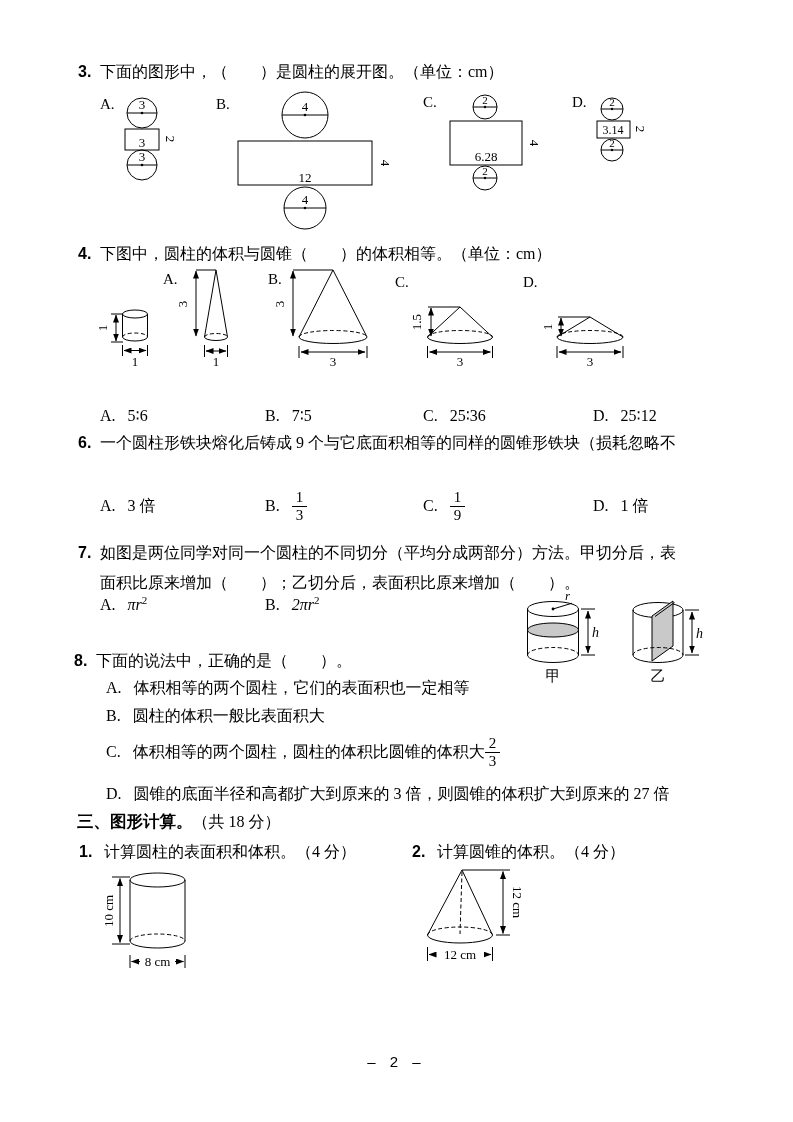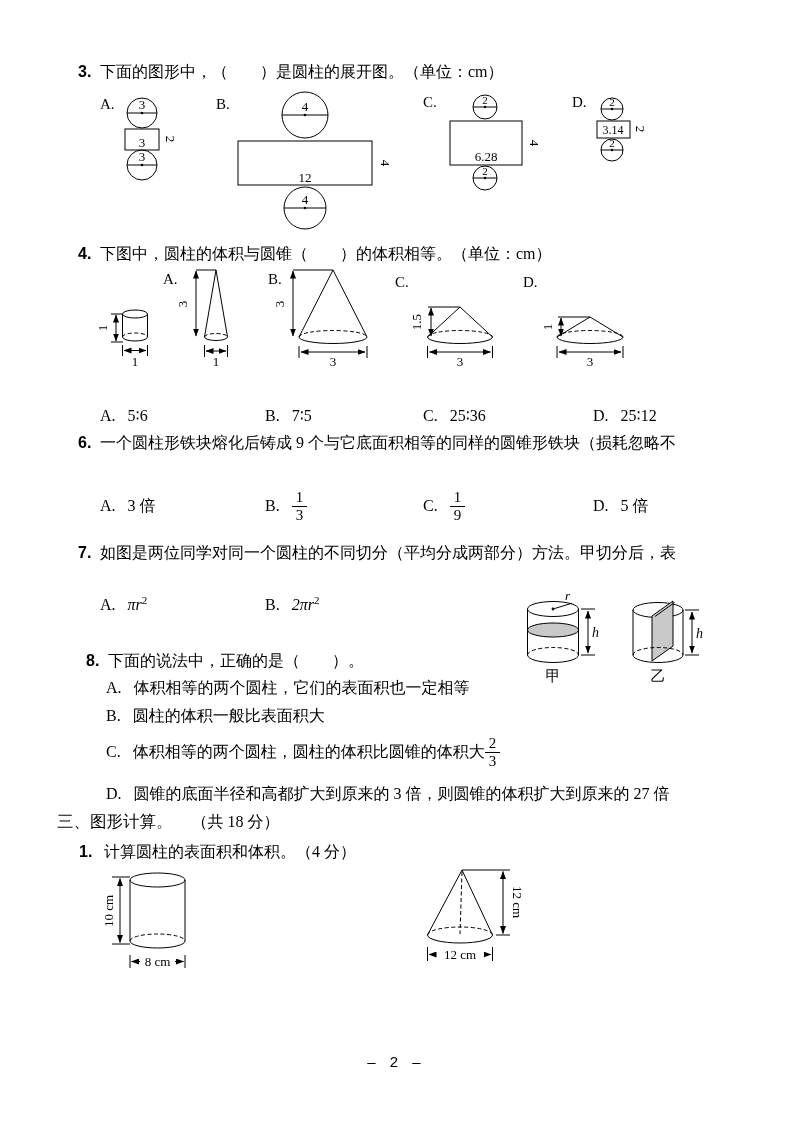--- a/index.html
+++ b/index.html
@@ -14,22 +14,22 @@
   .row{position:absolute;left:0;width:793px;}
   .opt{position:absolute;top:0;font-size:16px;white-space:nowrap;}
   .flexopt{display:flex;align-items:center;height:100%;}
   .olabel{margin-right:12px;}
   .math{font-style:italic;}
   sup{font-size:11px;}
   .frac{display:inline-flex;flex-direction:column;align-items:center;line-height:1.1;
         font-size:15px;vertical-align:middle;}
   .fn{border-bottom:1px solid #000;padding:0 4px;display:block;}
   .fd{padding:0 4px;display:block;}
-  .sectitle{font-weight:normal;font-size:16.5px;}
-  .secscore{font-weight:normal;font-size:16px;margin-left:19px;}
+  .sectitle{font-weight:bold;font-size:16.5px;margin-left:20px;}
+  .secscore{font-weight:normal;font-size:16px;}
   .fig{position:absolute;}
   .footer{position:absolute;left:0;width:793px;text-align:center;font-size:15px;
           letter-spacing:5px;font-family:"Liberation Sans",sans-serif;}
   
   .s{stroke:#000;fill:none;stroke-width:1;}
   .sw{stroke:#000;fill:#fff;stroke-width:1;}
   .sd{stroke:#000;fill:none;stroke-width:1;stroke-dasharray:4 2.5;}
   .dim{stroke:#000;stroke-width:1;fill:none;}
   text{fill:#000;font-family:"Liberation Serif","DejaVu Serif",serif;}
   .ft{font-size:13px;}
@@ -237,26 +237,29 @@
       </span>
     <span class="opt flexopt" style="left:423px">
         <span class="olabel">C.</span>
         <span class="frac">
           <span class="fn">1</span>
           <span class="fd">9</span>
         </span>
       </span>
     <span class="opt flexopt" style="left:593px">
         <span class="olabel">D.</span>
-        <span>5 倍</span>
+        <span>1 倍</span>
       </span>
   </div>
 
   <div class="line" style="left:78px;top:543px">
     <span class="qnum">7.</span><span class="qtext">如图是两位同学对同一个圆柱的不同切分（平均分成两部分）方法。甲切分后，表</span>
+  </div>
+  <div class="line" style="left:100px;top:573px">
+    <span class="qtext">面积比原来增加（　　）；乙切分后，表面积比原来增加（　　）。</span>
   </div>
   <div class="row" style="top:594px;height:22px">
     <span class="opt" style="left:100px"><span class="olabel">A.</span><span class="math">πr</span><sup>2</sup></span>
     <span class="opt" style="left:265px"><span class="olabel">B.</span><span class="math">2πr</span><sup>2</sup></span>
   </div>
 
   <svg class="fig" style="left:515px;top:590px" width="200" height="100" viewBox="0 0 200 100">
 
     <g>
       <ellipse class="sw" cx="38" cy="19" rx="25.5" ry="7.5"></ellipse>
@@ -286,21 +289,21 @@
       <path class="s" d="M118,65 A25,7.5 0 0 0 168,65"></path>
       <line class="dim" x1="170" y1="20" x2="184" y2="20"></line>
       <line class="dim" x1="170" y1="65" x2="184" y2="65"></line>
       <line class="dim" x1="177" y1="43" x2="177" y2="22" marker-end="url(#ar)"></line>
       <line class="dim" x1="177" y1="43" x2="177" y2="63" marker-end="url(#ar)"></line>
       <text class="fith" x="181" y="48">h</text>
       <text class="fcjk" x="143" y="91" text-anchor="middle">乙</text>
     </g>
   </svg>
 
-  <div class="line" style="left:86px;top:651px">
+  <div class="line" style="left:74px;top:651px">
     <span class="qnum">8.</span><span class="qtext">下面的说法中，正确的是（　　）。</span>
   </div>
   <div class="line" style="left:106px;top:706px">
     <span class="olabel">B.</span><span>圆柱的体积一般比表面积大</span>
   </div>
   <div class="line" style="left:106px;top:678px">
     <span class="olabel">A.</span><span>体积相等的两个圆柱，它们的表面积也一定相等</span>
   </div>
   <div class="line" style="left:106px;top:732px;height:40px;display:flex;align-items:center">
     <span class="olabel">C.</span>
@@ -312,20 +315,23 @@
   </div>
   <div class="line" style="left:106px;top:784px">
     <span class="olabel">D.</span><span>圆锥的底面半径和高都扩大到原来的 3 倍，则圆锥的体积扩大到原来的 27 倍</span>
   </div>
 
   <div class="line" style="left:57px;top:812px">
     <span class="sectitle">三、图形计算。</span><span class="secscore">（共 18 分）</span>
   </div>
   <div class="line" style="left:79px;top:842px">
     <span class="snum">1.</span><span class="qtext">计算圆柱的表面积和体积。（4 分）</span>
+  </div>
+  <div class="line" style="left:412px;top:842px">
+    <span class="snum">2.</span><span class="qtext">计算圆锥的体积。（4 分）</span>
   </div>
 
   <svg class="fig" style="left:105px;top:865px" width="115" height="110" viewBox="0 0 115 110">
     <ellipse class="s" cx="52.5" cy="15" rx="27.5" ry="7"></ellipse>
     <line class="s" x1="25" y1="15" x2="25" y2="76"></line>
     <line class="s" x1="80" y1="15" x2="80" y2="76"></line>
     <path class="sd" d="M25,76 A27.5,7 0 0 1 80,76"></path>
     <path class="s" d="M25,76 A27.5,7 0 0 0 80,76"></path>
     <line class="dim" x1="7" y1="12" x2="25" y2="12"></line>
     <line class="dim" x1="7" y1="79" x2="25" y2="79"></line>

